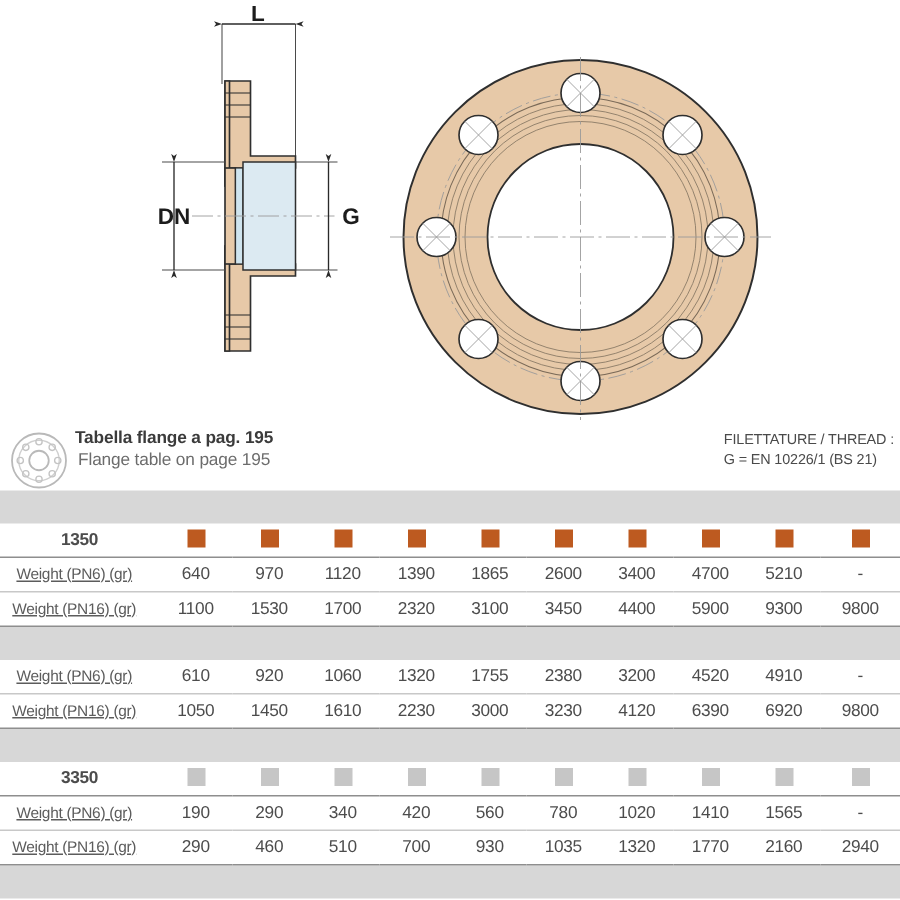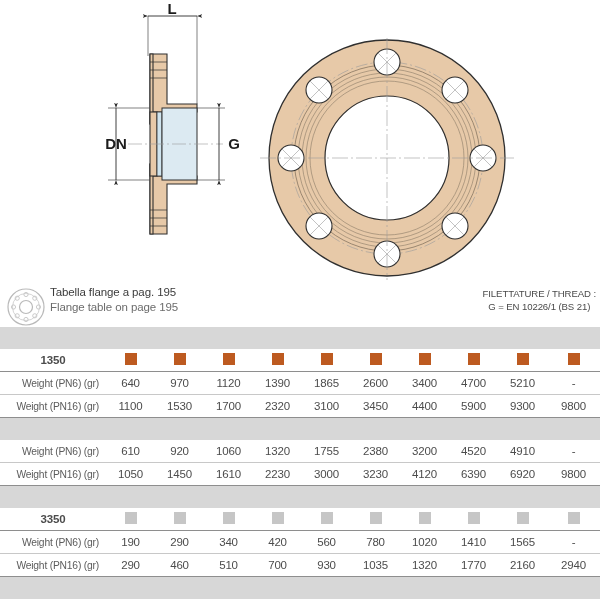--- a/index.html
+++ b/index.html
@@ -52,37 +52,37 @@
     width: 40px;
     height: 40px;
   }
   #note-text {
     position: absolute;
     left: 50px;
     top: 0px;
   }
   .note-it {
     font-size: 11.5px;
-    font-weight: normal;
+    font-weight: bold;
     color: #3b3b3b;
     line-height: 15px;
     letter-spacing: -0.1px;
   }
   .note-en {
     font-size: 11.5px;
     color: #6c6c6c;
     line-height: 15px;
     letter-spacing: -0.1px;
     text-align: center;
   }
   #thread-note {
     position: absolute;
     right: 4px;
     top: 2px;
-    text-align: center;
+    text-align: left;
     font-size: 9.6px;
     color: #4a4a4a;
     line-height: 13px;
     letter-spacing: -0.1px;
   }
 
   
   #spec-table {
     position: absolute;
     left: 0;
@@ -94,24 +94,25 @@
   #spec-table td {
     padding: 0;
     height: 22px;
     vertical-align: middle;
     text-align: center;
     font-size: 11.5px;
     color: #4c4c4c;
     letter-spacing: -0.2px;
   }
   #spec-table td.label {
-    text-align: right;
+    text-align: center;
     padding-right: 7px;
     font-size: 10.3px;
     color: #5c5c5c;
+    text-decoration: underline;
   }
 
   tr.band td {
     background: #d7d7d7;
     height: 7px;
   }
   tr.group-row td {
     height: 25px;
     border-bottom: 1.4px solid #8e8e8e;
   }

